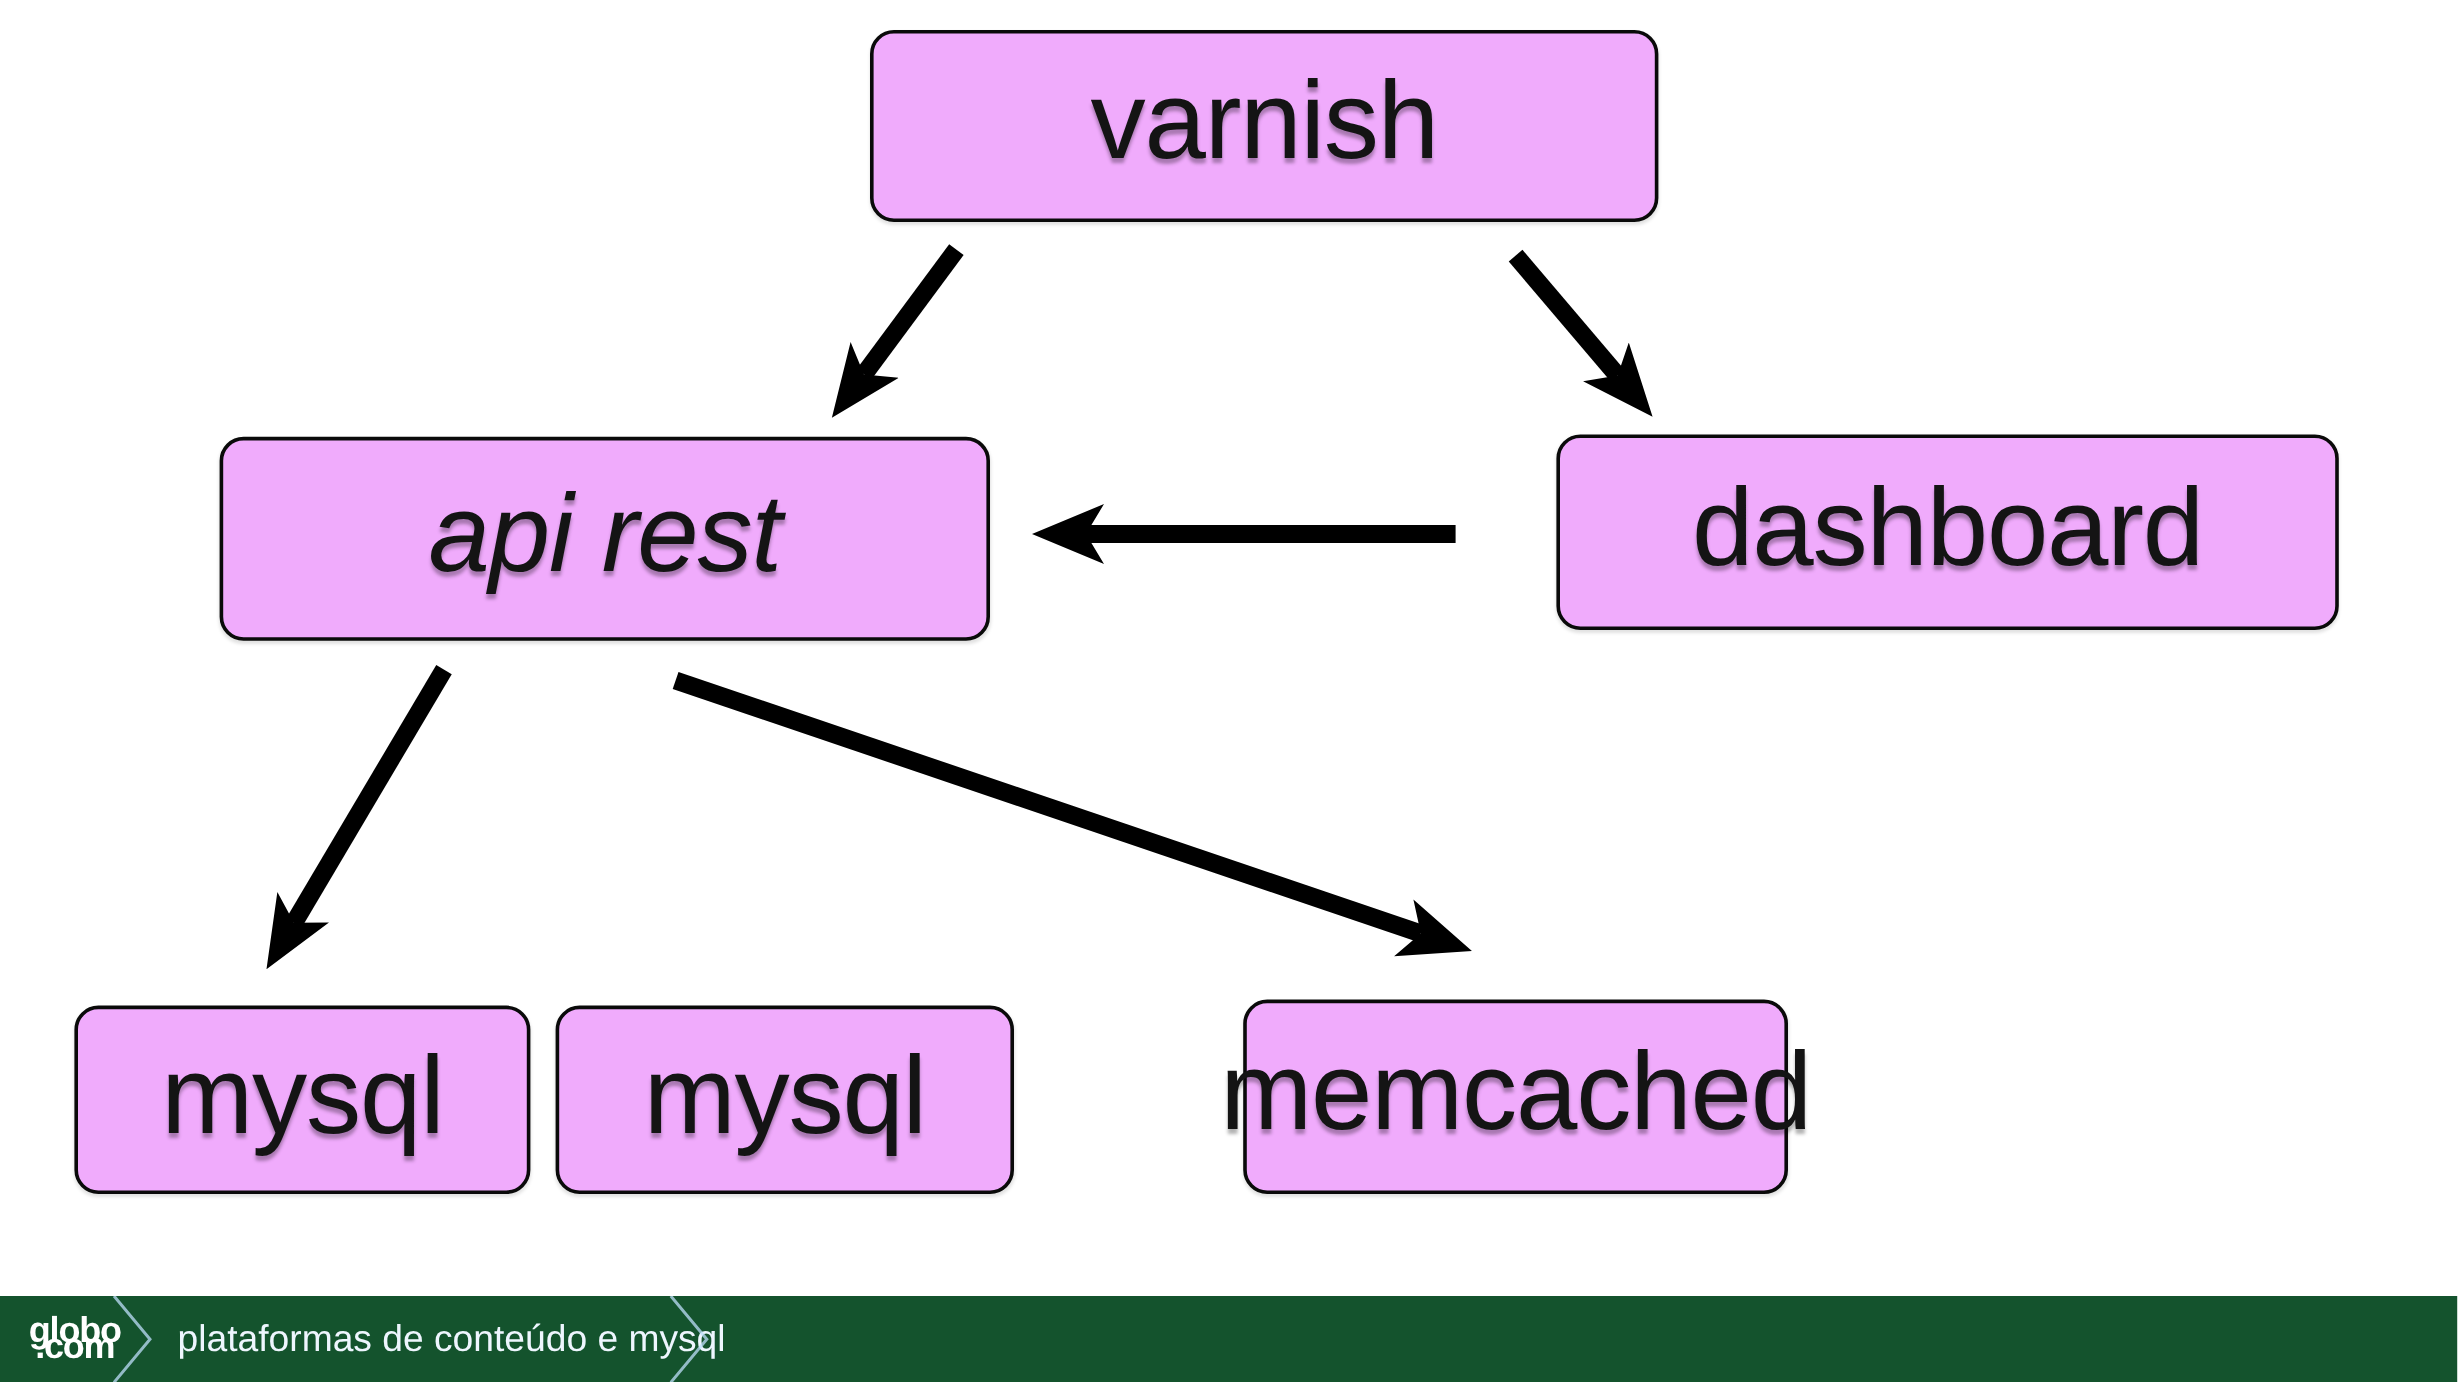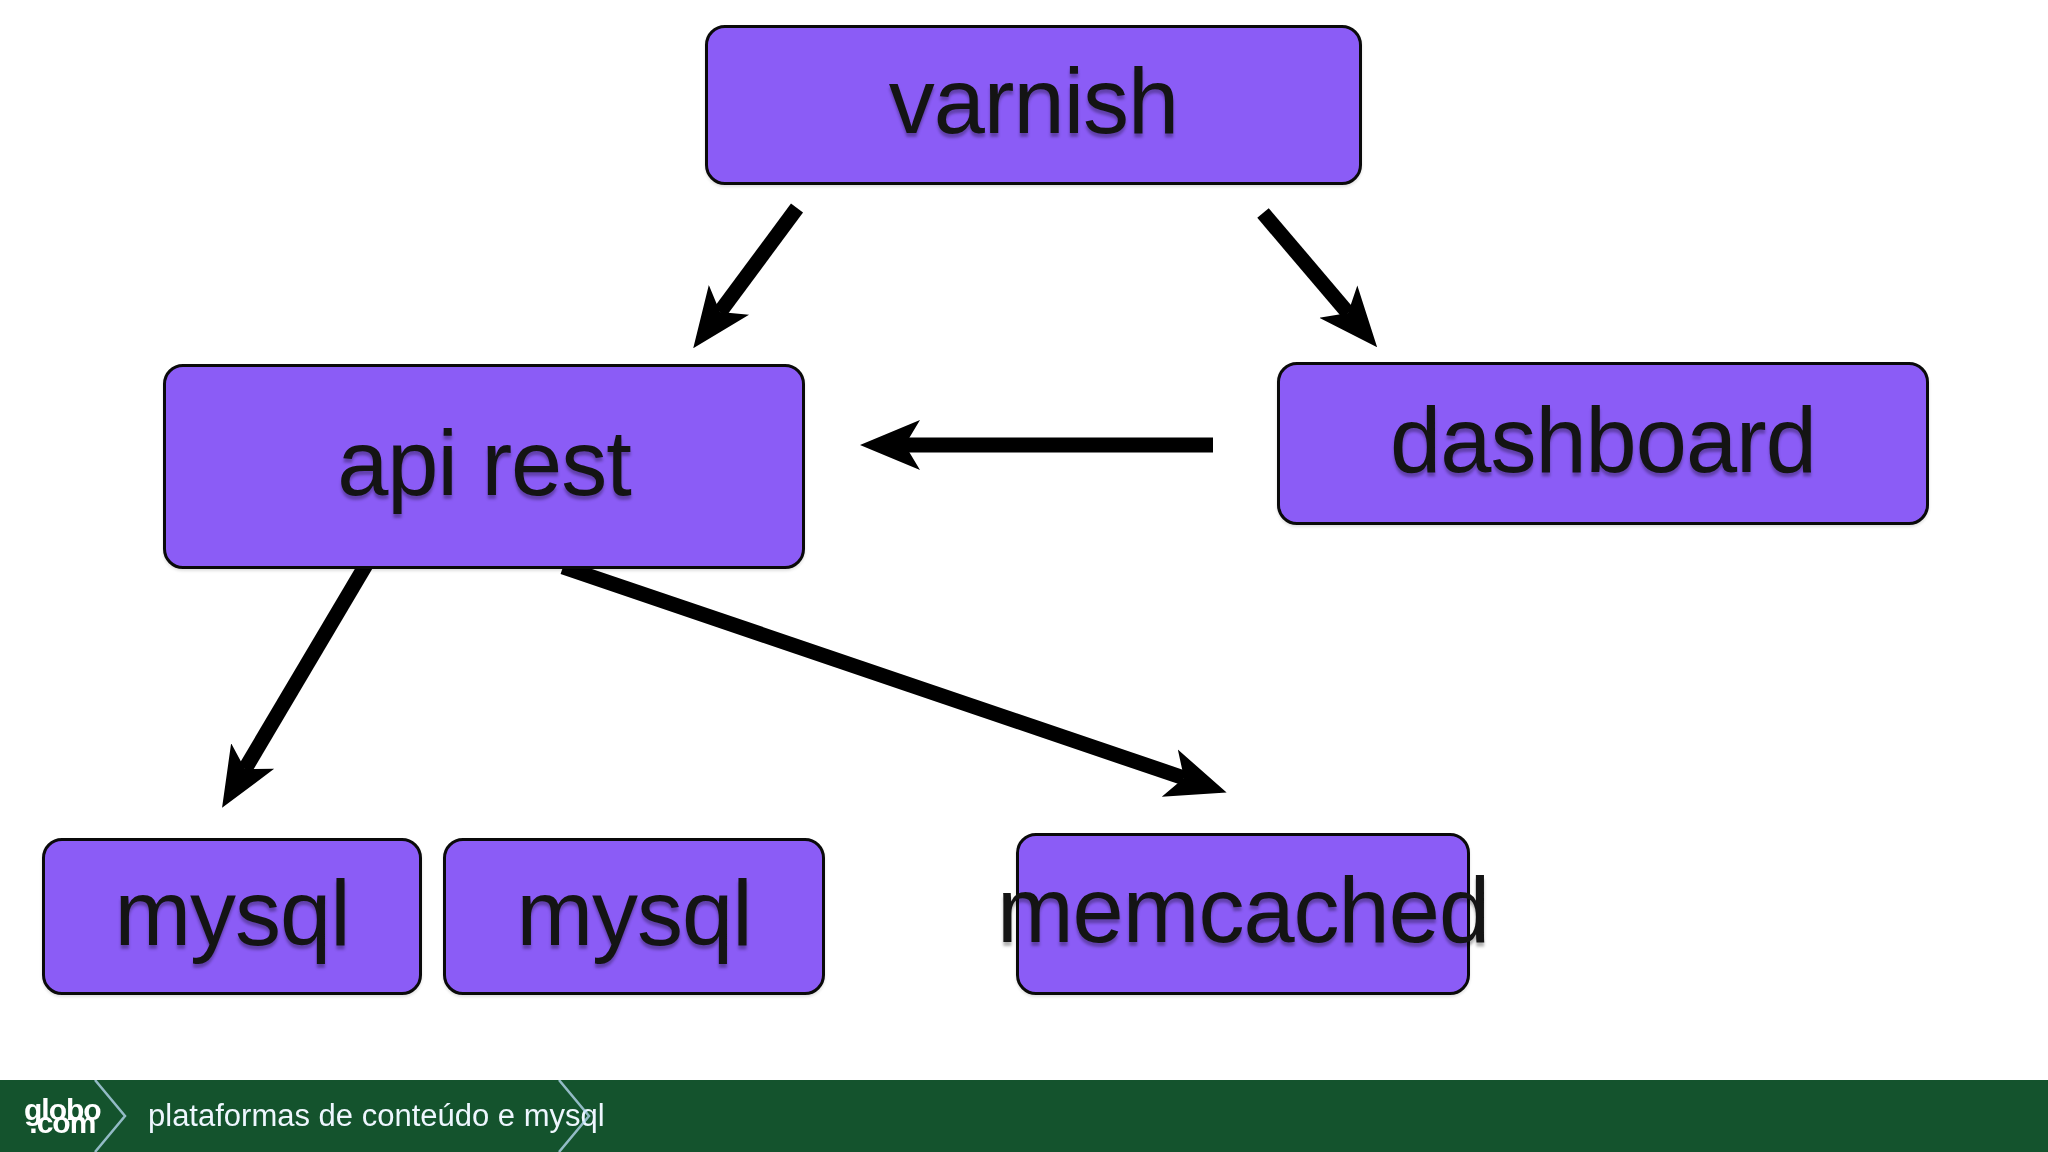--- a/index.html
+++ b/index.html
@@ -11,41 +11,42 @@
     position: relative;
     width: 2048px;
     height: 1152px;
     overflow: hidden;
     background: #ffffff;
     font-family: "Liberation Sans", sans-serif;
   }
   
   .node {
     position: absolute;
-    background: #8b5cf6;
+    background: #f0abfc;
     border: 3px solid #0a0a0a;
     border-radius: 20px;
     display: flex;
     align-items: center;
     justify-content: center;
     box-shadow: 0 2px 3px rgba(0,0,0,0.12);
     box-sizing: border-box;
+    margin-left: 20px;
   }
   .node .label {
     font-size: 92px;
     font-weight: 400;
     color: #141414;
     letter-spacing: -1px;
     text-shadow: 0 4px 3px rgba(0,0,0,0.30);
     white-space: nowrap;
     line-height: 1;
     padding-bottom: 8px;
   }
   #node-varnish   { left: 705px;  top: 25px;  width: 657px; height: 160px; }
-  #node-api-rest  { left: 163px;  top: 364px; width: 642px; height: 205px; }
+  #node-api-rest  { left: 163px;  top: 364px; width: 642px; height: 170px; font-style: italic; }
   #node-dashboard { left: 1277px; top: 362px; width: 652px; height: 163px; }
   #node-mysql-1   { left: 42px;   top: 838px; width: 380px; height: 157px; }
   #node-mysql-2   { left: 443px;  top: 838px; width: 382px; height: 157px; }
   #node-memcached { left: 1016px; top: 833px; width: 454px; height: 162px; }
 
   
   .arrows {
     position: absolute;
     left: 0; top: 0;
     width: 2048px;

